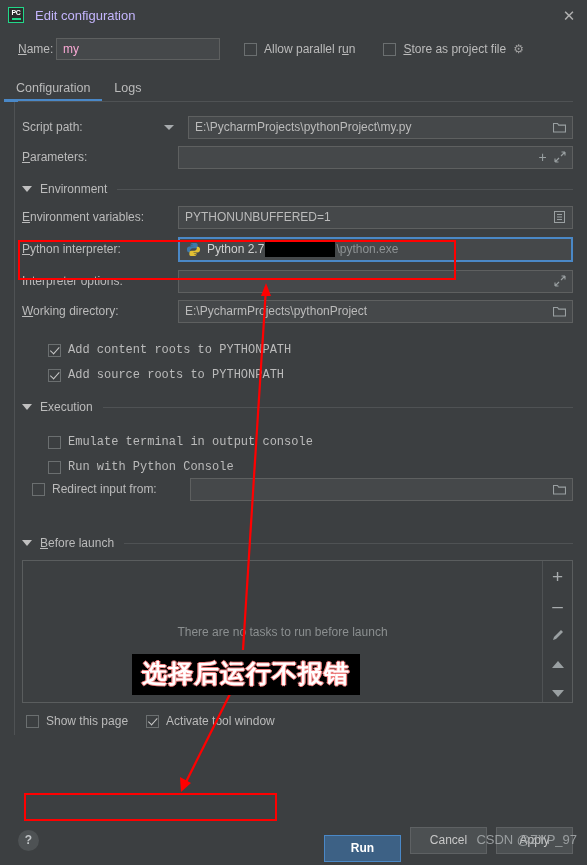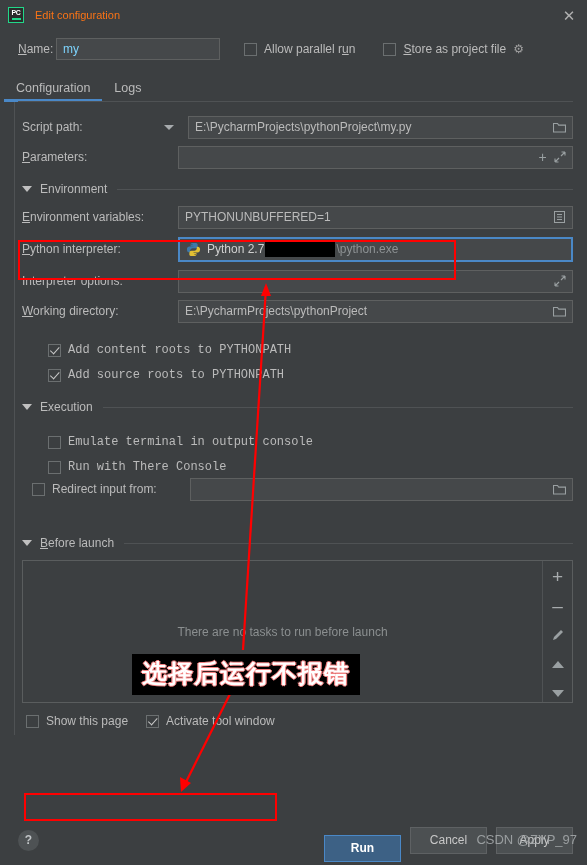--- a/index.html
+++ b/index.html
@@ -34,22 +34,22 @@
   }
   .pc-logo .pc-text {
     font-size: 7px; font-weight: bold; color: #ffffff;
     line-height: 9px; letter-spacing: -0.3px;
   }
   .pc-logo .pc-bar {
     width: 9px; height: 2px; background: #21d789; margin-top: 1px;
   }
   .title-text {
     margin-left: 11px;
-    font-size: 11px;
-    color: #f97316;
+    font-size: 13px;
+    color: #c4b5fd;
   }
   .close-btn {
     position: absolute; right: 10px; top: 7px;
     width: 16px; height: 16px;
     display: flex; align-items: center; justify-content: center;
     color: #b0b0b0; font-size: 15px; line-height: 1;
     cursor: pointer;
   }
 
   
@@ -58,21 +58,21 @@
     padding: 8px 0 0 0;
     height: 30px;
     position: relative;
   }
   .name-label { width: 56px; padding-left: 18px; color: #bbbbbb; }
   .name-label .mn { text-decoration: underline; }
   .name-input {
     width: 164px; height: 22px;
     background: #45484a;
     border: 1px solid #5e6060;
-    color: #7dd3fc;
+    color: #f9a8d4;
     font-family: "Liberation Sans", sans-serif;
     font-size: 12px;
     padding: 0 6px;
     outline: none;
   }
   .cbx-inline { display: flex; align-items: center; margin-left: 24px; }
   .cbx-inline.second { margin-left: 28px; }
 
   .chk {
     width: 13px; height: 13px;
@@ -483,21 +483,21 @@
     <span class="section-title">Execution</span>
     <span class="section-line"></span>
   </div>
 
   <div class="cbx-row" style="margin-top:4px;">
     <span class="chk"></span>
     <span class="cbx-label">Emulate terminal in output console</span>
   </div>
   <div class="cbx-row">
     <span class="chk"></span>
-    <span class="cbx-label">Run with There Console</span>
+    <span class="cbx-label">Run with Python Console</span>
   </div>
 
   <div class="row" style="padding-left:32px;height:30px;">
     <span class="chk"></span>
     <span class="cbx-label" style="width:138px;flex:none;margin-left:7px;">Redirect input from:</span>
     <div class="field">
       <span class="val"></span>
       <span class="fld-icon">
         <svg width="13" height="11" viewBox="0 0 13 11">
             <path d="M0.5 10V1.5h4l1.2 1.6H12.5V10z" fill="none" stroke="#9aa0a2" stroke-width="1.1"></path>

